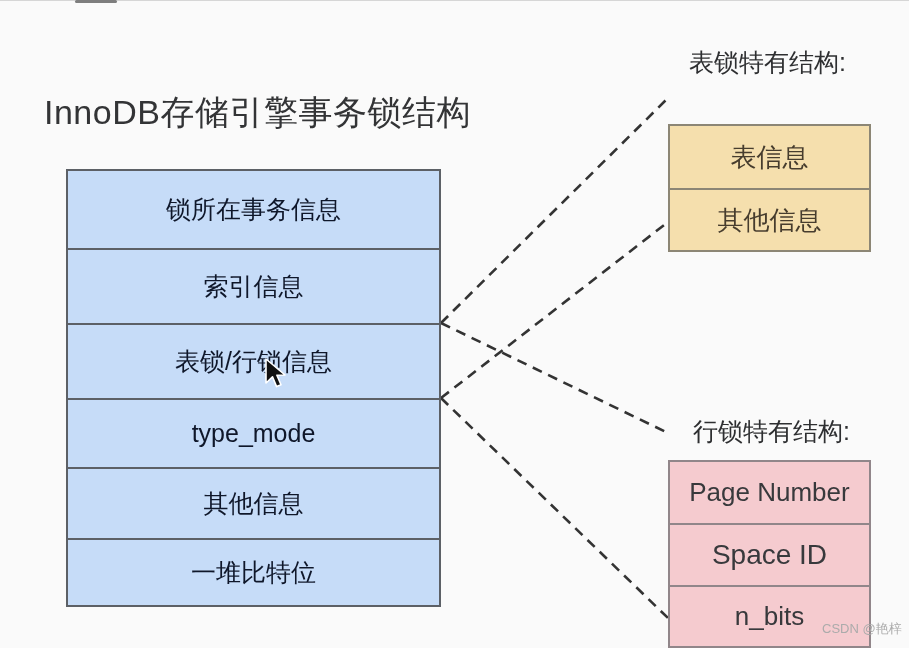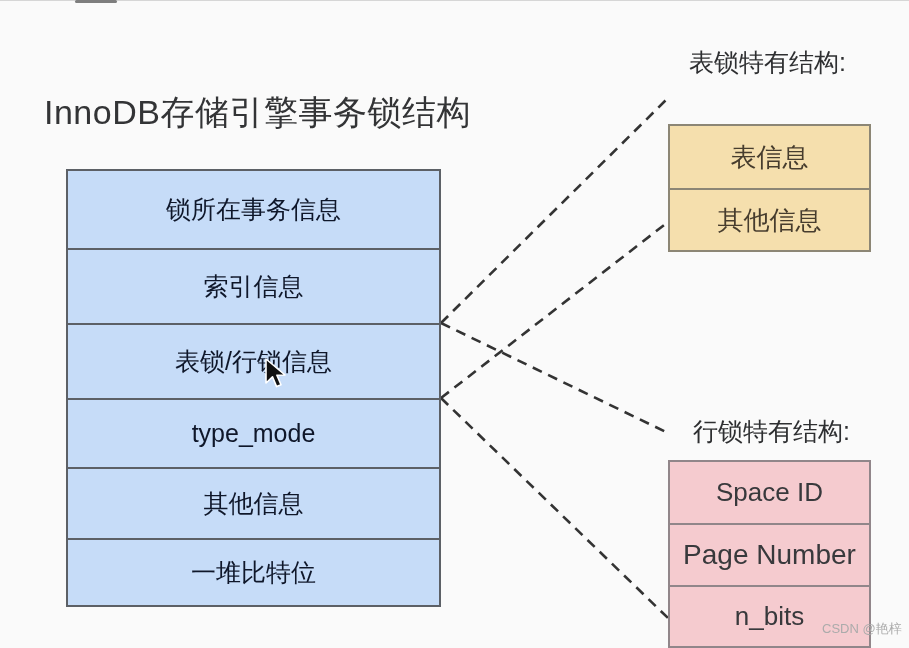--- a/index.html
+++ b/index.html
@@ -170,22 +170,22 @@
   </div>
 
   <div class="side-label label-tablelock">表锁特有结构:</div>
   <div class="side-table table-lock">
     <div class="cell">表信息</div>
     <div class="cell">其他信息</div>
   </div>
 
   <div class="side-label label-rowlock">行锁特有结构:</div>
   <div class="side-table row-lock">
+    <div class="cell">Page Number</div>
     <div class="cell">Space ID</div>
-    <div class="cell">Page Number</div>
     <div class="cell">n_bits</div>
   </div>
 
   <svg class="cursor-svg" viewBox="0 0 24 32" xmlns="http://www.w3.org/2000/svg">
     <path d="M 3 1 L 3 25 L 9.5 18.8 L 13.6 28.6 L 18 26.7 L 13.9 17.2 L 22 17 Z" fill="#111111" stroke="#ffffff" stroke-width="1.6" stroke-linejoin="round"></path>
   </svg>
 
   <div class="watermark">CSDN @艳梓</div>
 
 </div>

